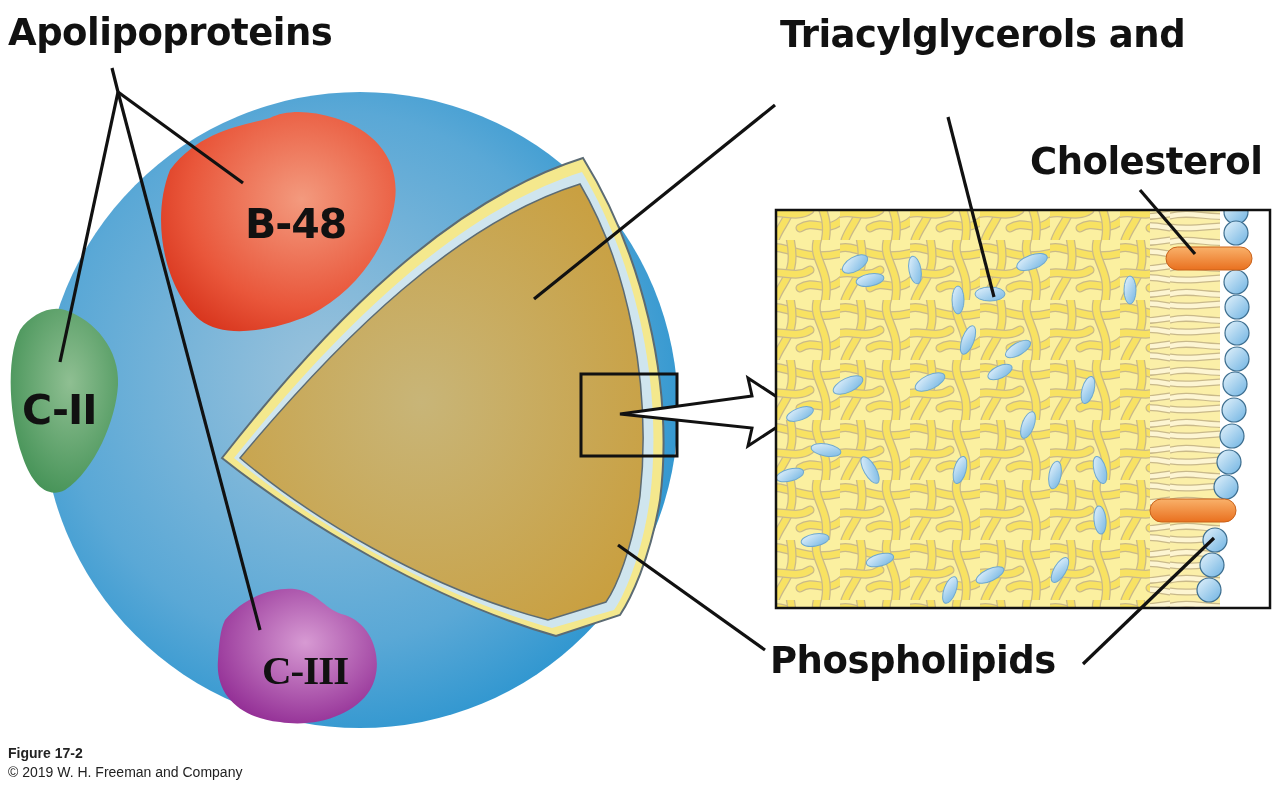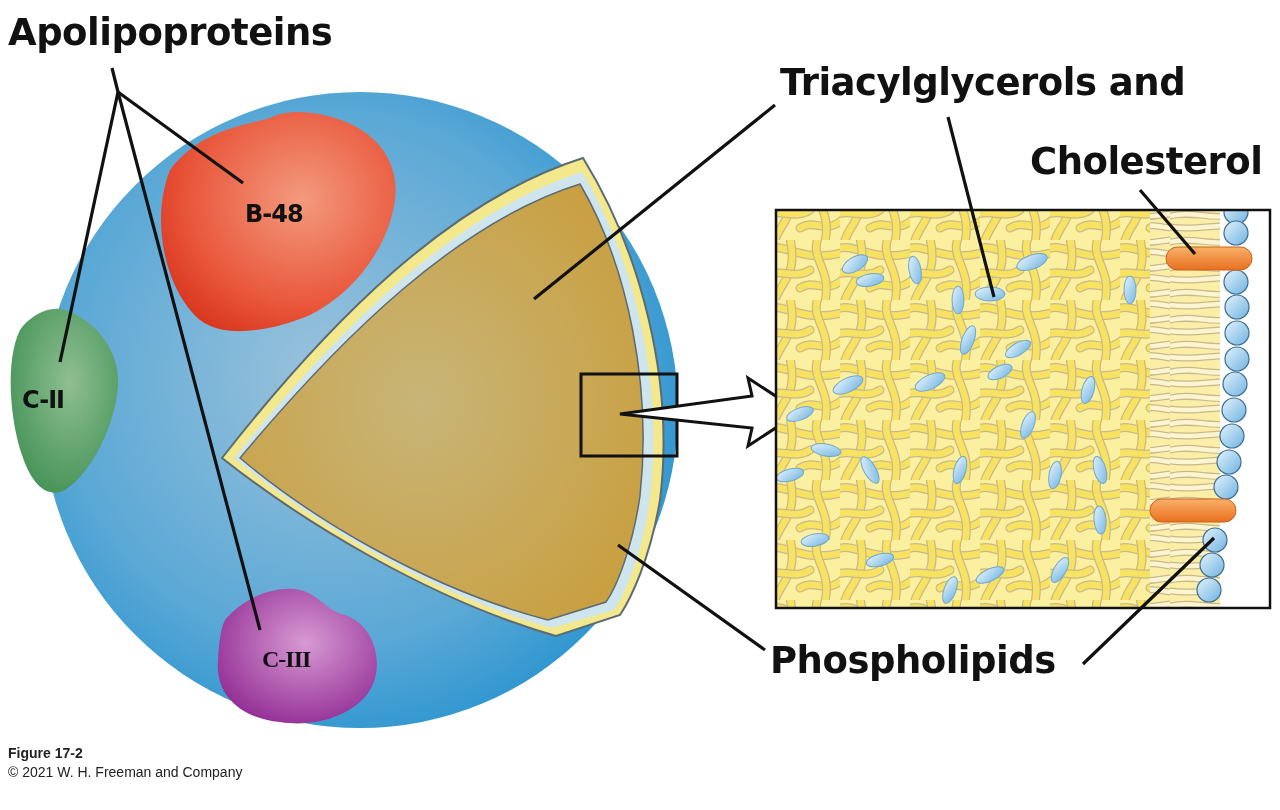--- a/index.html
+++ b/index.html
@@ -2,21 +2,21 @@
 <html><head>
 <meta charset="utf-8">
 <style>
   html, body { margin:0; padding:0; background:#ffffff; }
   body { width:1280px; height:810px; position:relative; overflow:hidden;
          font-family:"DejaVu Sans", "Liberation Sans", sans-serif; }
   #stage { position:absolute; left:0; top:0; width:1280px; height:810px; }
   .label { position:absolute; font-weight:bold; color:#111; white-space:nowrap;
            font-family:"DejaVu Sans", sans-serif; letter-spacing:-0.5px; }
   .big { font-size:37px; line-height:42px; }
-  .protein { position:absolute; font-weight:bold; color:#111; font-size:24px;
+  .protein { position:absolute; font-weight:bold; color:#111; font-size:41px;
              font-family:"DejaVu Sans", sans-serif; letter-spacing:-1px; }
   .caption { position:absolute; left:8px; font-family:"Liberation Sans", sans-serif;
              color:#222; font-size:14px; line-height:19px; }
   .caption .fig { font-weight:bold; }
   .caption .book { font-style:italic; }
 </style>
 </head>
 <body>
 
 <div id="stage">
@@ -169,26 +169,26 @@
 
       <line x1="1140" y1="190" x2="1195" y2="254"></line>
 
       <line x1="618" y1="545" x2="765" y2="650"></line>
       <line x1="1083" y1="664" x2="1214" y2="538"></line>
     </g>
   </svg>
 
   
   <div class="label big" style="left:8px; top:12px;">Apolipoproteins</div>
-  <div class="label big" style="left:780px; top:14px;margin-top:48px;">Triacylglycerols and</div>
+  <div class="label big" style="left:780px; top:14px;">Triacylglycerols and</div>
   <div class="label big" style="left:1030px; top:141px;">Cholesterol</div>
   <div class="label big" style="left:770px; top:640px;text-align:center;">Phospholipids</div>
 
   <div class="protein" style="left:245px; top:200px;">B-48</div>
   <div class="protein" style="left:22px; top:386px;">C-II</div>
   <div class="protein" style="left:262px; top:646px;font-family:Liberation Serif, serif;">C-III</div>
 
   
   <div class="caption" style="top:744px;">
     <div class="fig">Figure 17-2</div>
-    <div>© 2021 W. H. Freeman and Company</div>
+    <div>© 2019 W. H. Freeman and Company</div>
   </div>
 </div>
 
 </body></html>

